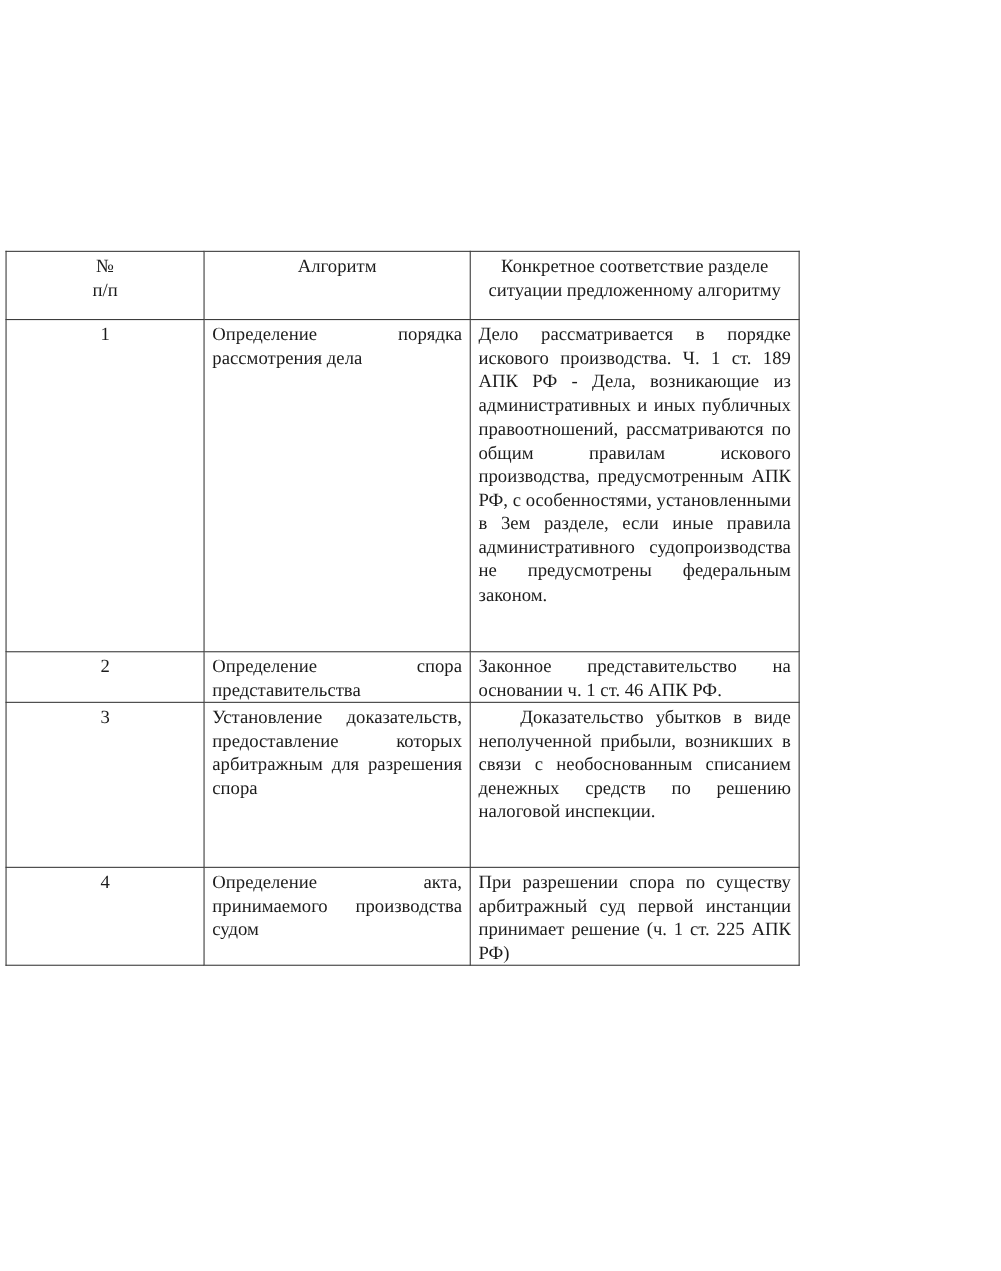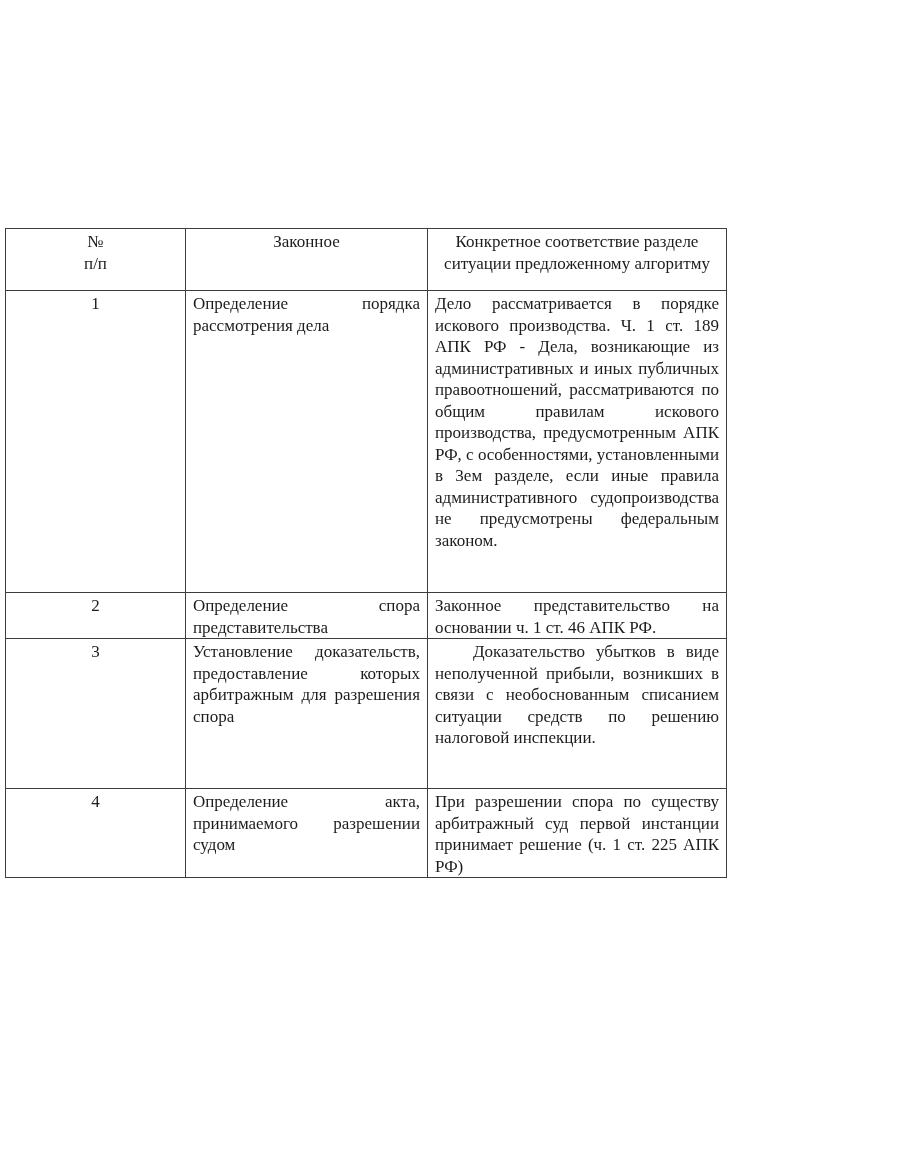--- a/index.html
+++ b/index.html
@@ -59,42 +59,42 @@
       <col class="col-num">
       <col class="col-alg">
       <col class="col-match">
     </colgroup>
     <tbody>
       <tr class="row-head">
         <td class="head-cell">
           <span class="head-line">№</span>
           <span class="head-line">п/п</span>
         </td>
-        <td class="head-cell">Законное</td>
+        <td class="head-cell">Алгоритм</td>
         <td class="head-cell">Конкретное соответствие разделе ситуации предложенному алгоритму</td>
       </tr>
 
       <tr class="row-1">
         <td class="num-cell">1</td>
         <td class="text-cell">Определение порядка рассмотрения дела</td>
         <td class="text-cell">Дело рассматривается в порядке искового производства. Ч. 1 ст. 189 АПК РФ - Дела, возникающие из административных и иных публичных правоотношений, рассматриваются по общим правилам искового производства, предусмотренным АПК РФ, с особенностями, установленными в 3ем разделе, если иные правила административного судопроизводства не предусмотрены федеральным законом.</td>
       </tr>
 
       <tr class="row-2">
         <td class="num-cell">2</td>
         <td class="text-cell">Определение спора представительства</td>
         <td class="text-cell">Законное представительство на основании ч. 1 ст. 46 АПК РФ.</td>
       </tr>
 
       <tr class="row-3">
         <td class="num-cell">3</td>
         <td class="text-cell">Установление доказательств, предоставление которых арбитражным для разрешения спора</td>
-        <td class="text-cell first-indent">Доказательство убытков в виде неполученной прибыли, возникших в связи с необоснованным списанием ситуации средств по решению налоговой инспекции.</td>
+        <td class="text-cell first-indent">Доказательство убытков в виде неполученной прибыли, возникших в связи с необоснованным списанием денежных средств по решению налоговой инспекции.</td>
       </tr>
 
       <tr class="row-4">
         <td class="num-cell">4</td>
-        <td class="text-cell">Определение акта, принимаемого разрешении судом</td>
+        <td class="text-cell">Определение акта, принимаемого производства судом</td>
         <td class="text-cell">При разрешении спора по существу арбитражный суд первой инстанции принимает решение (ч. 1 ст. 225 АПК РФ)</td>
       </tr>
     </tbody>
   </table>
 </div>
 
 </body></html>

